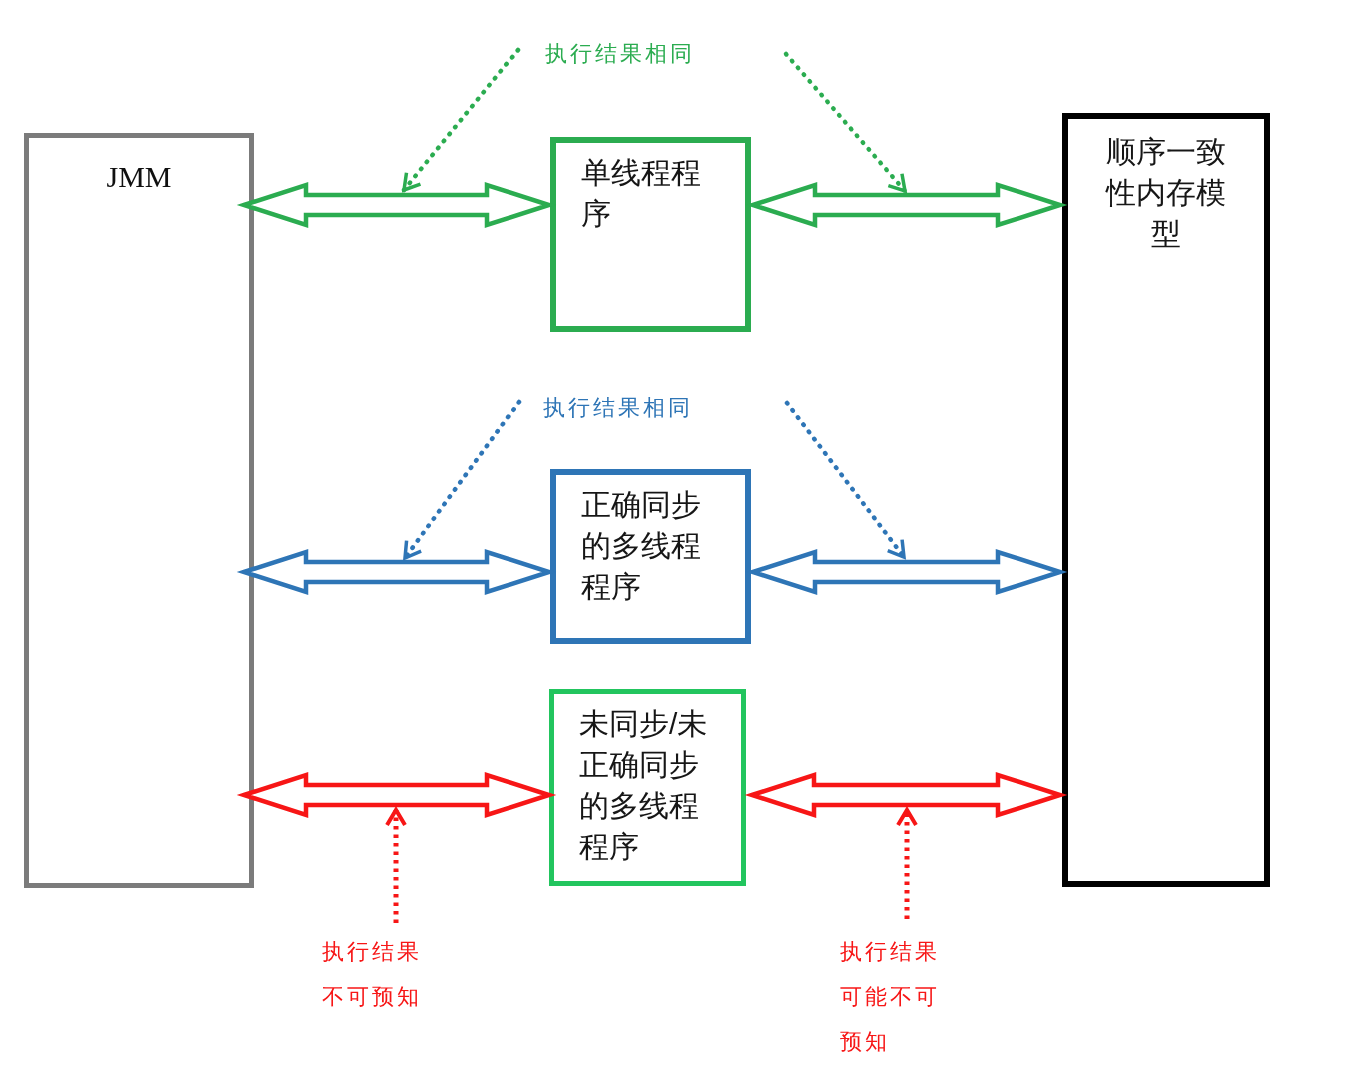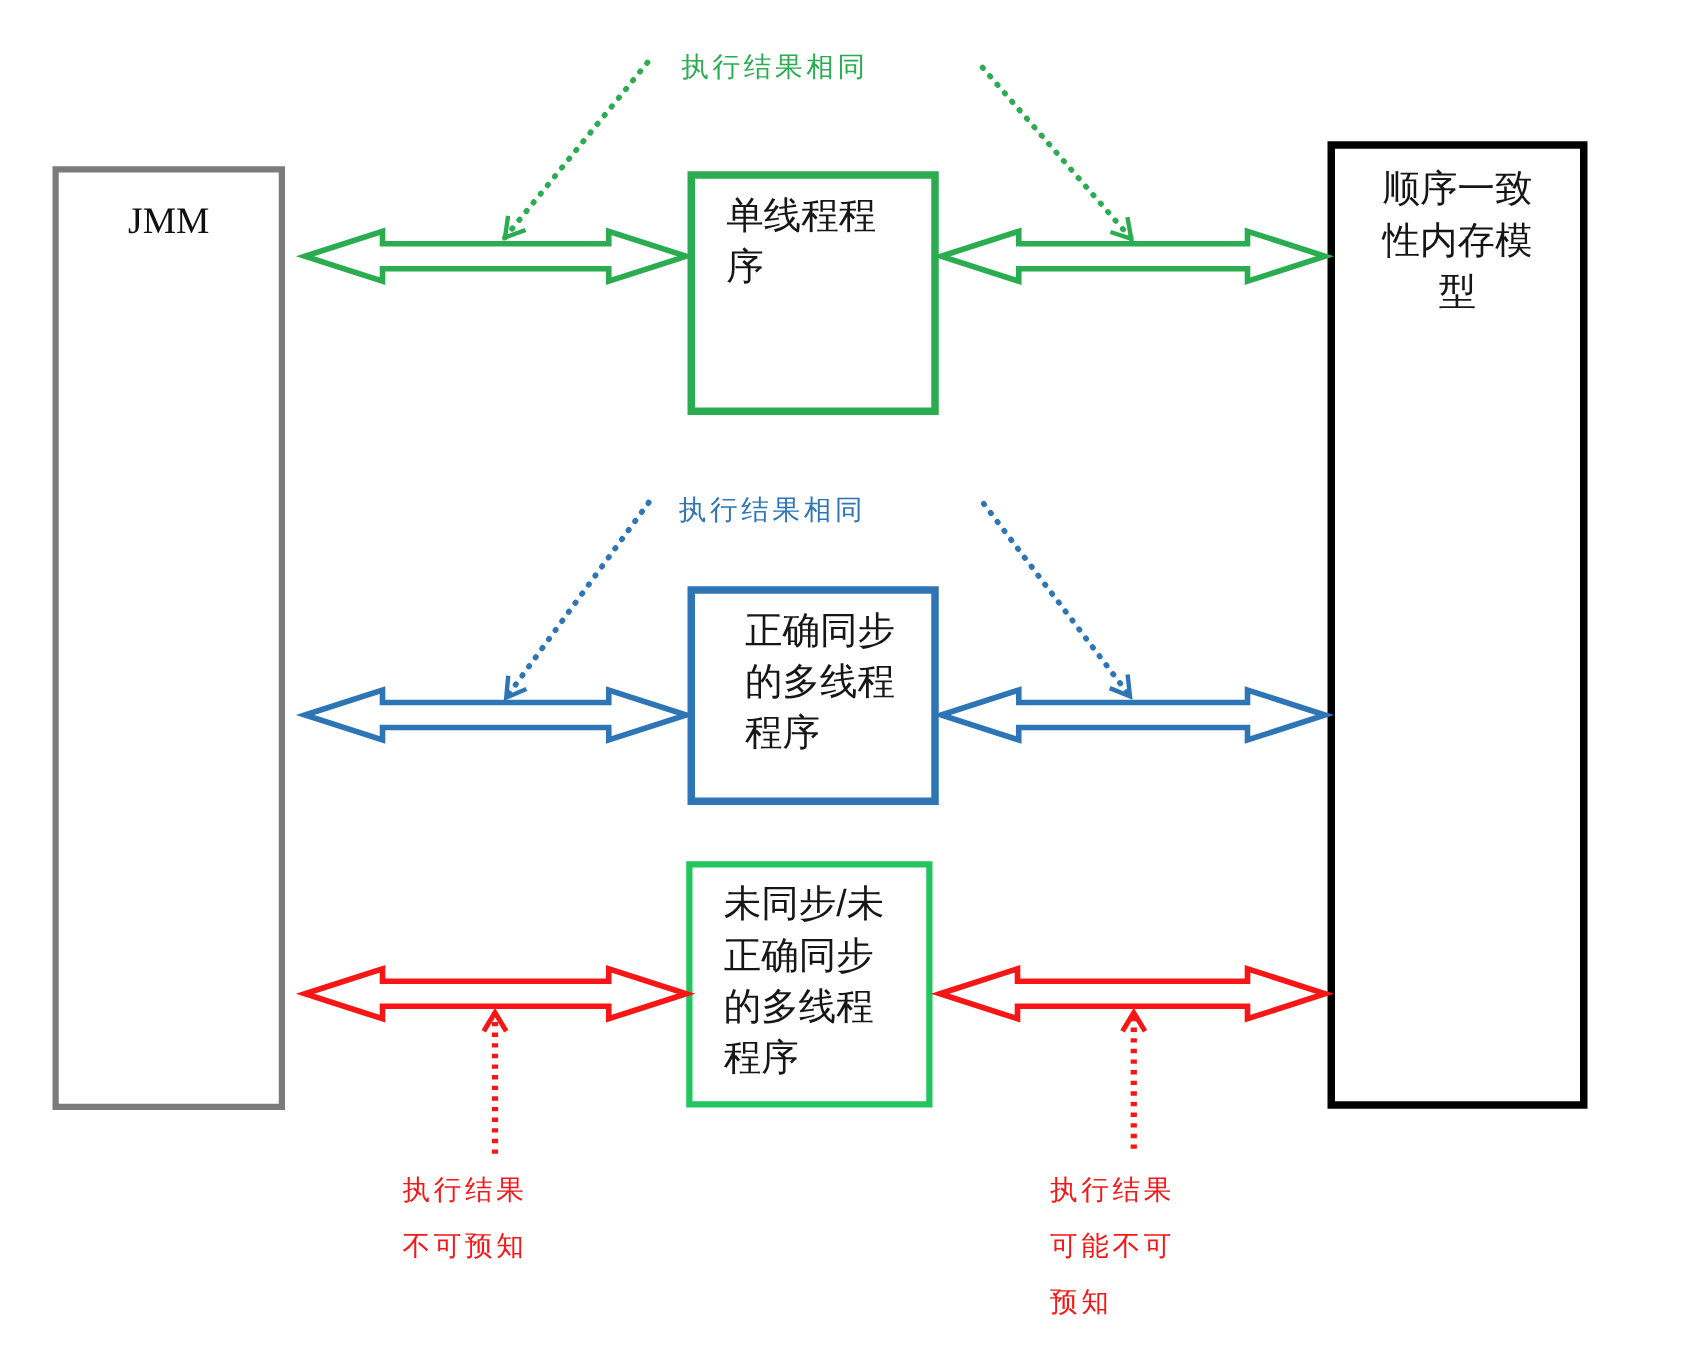--- a/index.html
+++ b/index.html
@@ -8,27 +8,27 @@
     width:1346px;height:1084px;
     background:#ffffff;
     font-family:"Liberation Sans","DejaVu Sans",sans-serif;
     overflow:hidden;
   }
   .box{position:absolute;background:#ffffff;box-sizing:border-box;}
   .box-text{
     font-size:30px;line-height:41px;color:#161616;
     word-break:break-all;
   }
-  #jmm-box{left:42px;top:133px;width:186px;height:755px;border:5px solid #7b7b7b;}
+  #jmm-box{left:24px;top:133px;width:230px;height:755px;border:5px solid #7b7b7b;}
   #jmm-box .box-text{
     font-family:"Liberation Serif","DejaVu Serif",serif;
     text-align:center;margin-top:18px;word-break:normal;color:#101010;
   }
   #single-box{left:550px;top:137px;width:201px;height:195px;border:6px solid #2bac50;}
-  #synced-box{left:550px;top:469px;width:201px;height:175px;border:6px solid #2e75b6;padding-left:15px;}
+  #synced-box{left:550px;top:469px;width:201px;height:175px;border:6px solid #2e75b6;}
   #unsynced-box{left:549px;top:689px;width:197px;height:197px;border:5px solid #22c55e;}
   #single-box .box-text,#synced-box .box-text,#unsynced-box .box-text{
     margin:9px 0 0 25px;width:142px;
   }
   #seq-box{left:1062px;top:113px;width:208px;height:774px;border:6px solid #000000;}
   #seq-box .box-text{margin:12px auto 0;width:124px;text-align:center;}
   .ann{
     position:absolute;font-size:22px;letter-spacing:3px;
     white-space:pre-line;line-height:45px;
   }

